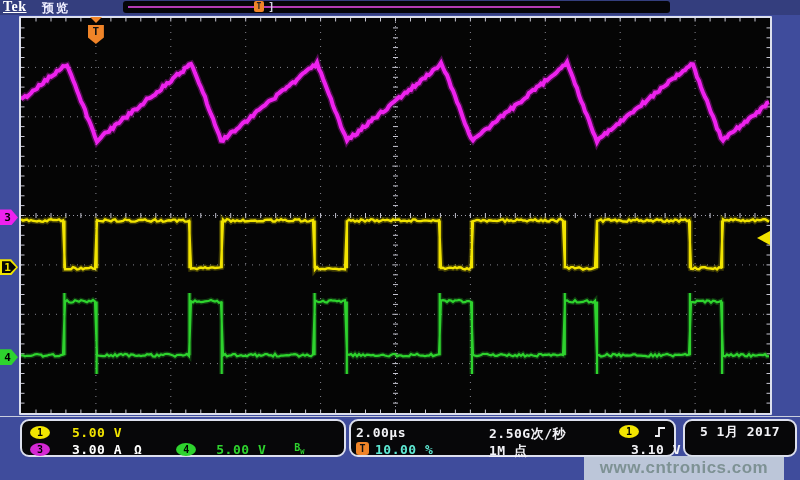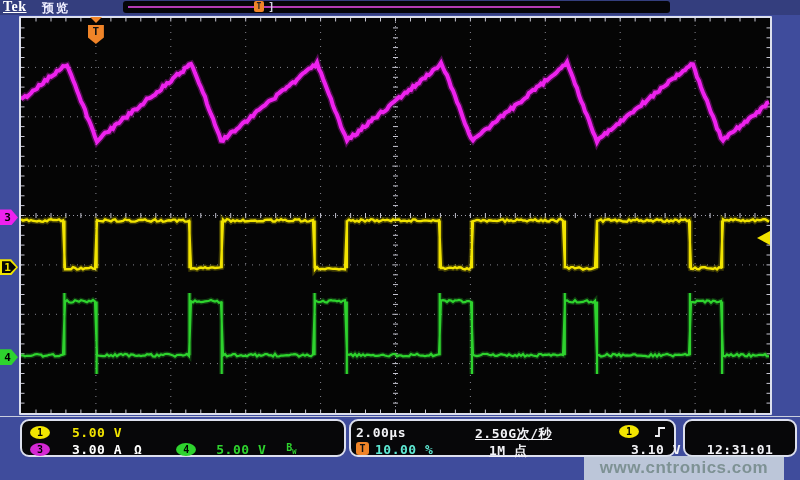--- a/index.html
+++ b/index.html
@@ -112,42 +112,42 @@
   <div class="row" style="left:8px;top:3px;">
     <span class="badge b-yellow">1</span>
     <span class="txt c-yellow" style="margin-left:22px;">5.00 V</span>
   </div>
   <div class="row" style="left:8px;top:20px;">
     <span class="badge b-magenta">3</span>
     <span class="txt c-magenta" style="margin-left:22px;">3.00 A</span>
     <span class="txt c-magenta" style="margin-left:12px;">Ω</span>
     <span class="badge b-green" style="margin-left:34px;">4</span>
     <span class="txt c-green" style="margin-left:20px;">5.00 V</span>
-    <span class="bw" style="margin-left:20px;"><span>B</span><sub>W</sub></span>
+    <span class="bw" style="margin-left:28px;"><span>B</span><sub>W</sub></span>
   </div>
 </div>
 
 <div class="box" style="left:349px;top:419px;width:327px;height:38px;">
   <div class="row" style="left:0;top:3px;width:100%;">
     <span class="mid-span txt c-white" style="left:5px;">2.00μs</span>
-    <span class="mid-span txt c-white" style="left:124px;text-decoration:underline;">2.50G次/秒</span>
+    <span class="mid-span txt c-white" style="left:138px;">2.50G次/秒</span>
     <span class="mid-span badge b-yellow" style="left:268px;">1</span>
     <svg class="mid-span" style="left:302px;" width="14" height="14" viewBox="0 0 14 14">
       <path d="M2,11 H6 V3 H12" stroke="#f2f2f6" fill="none" stroke-width="1.8"></path>
     </svg>
   </div>
   <div class="row" style="left:0;top:20px;width:100%;">
     <span class="mid-span t-badge" style="left:5px;">T</span>
     <span class="mid-span txt c-orange" style="left:24px;">10.00 %</span>
     <span class="mid-span txt c-white" style="left:138px;text-decoration:underline;">1M 点</span>
     <span class="mid-span txt c-white" style="left:280px;text-align:center;">3.10 V</span>
   </div>
 </div>
 
 <div class="box" style="left:683px;top:419px;width:114px;height:38px;">
-  <div class="row" style="left:0;top:20px;width:100%;justify-content:center;">
-    <span class="txt c-white">12:31:01</span>
+  <div class="row" style="left:0;top:3px;width:100%;justify-content:center;">
+    <span class="txt c-white">5 1月 2017</span>
   </div>
 </div>
 
 <div class="abs wmark">
   <span>www.cntronics.com</span>
 </div>
 
 </body></html>

